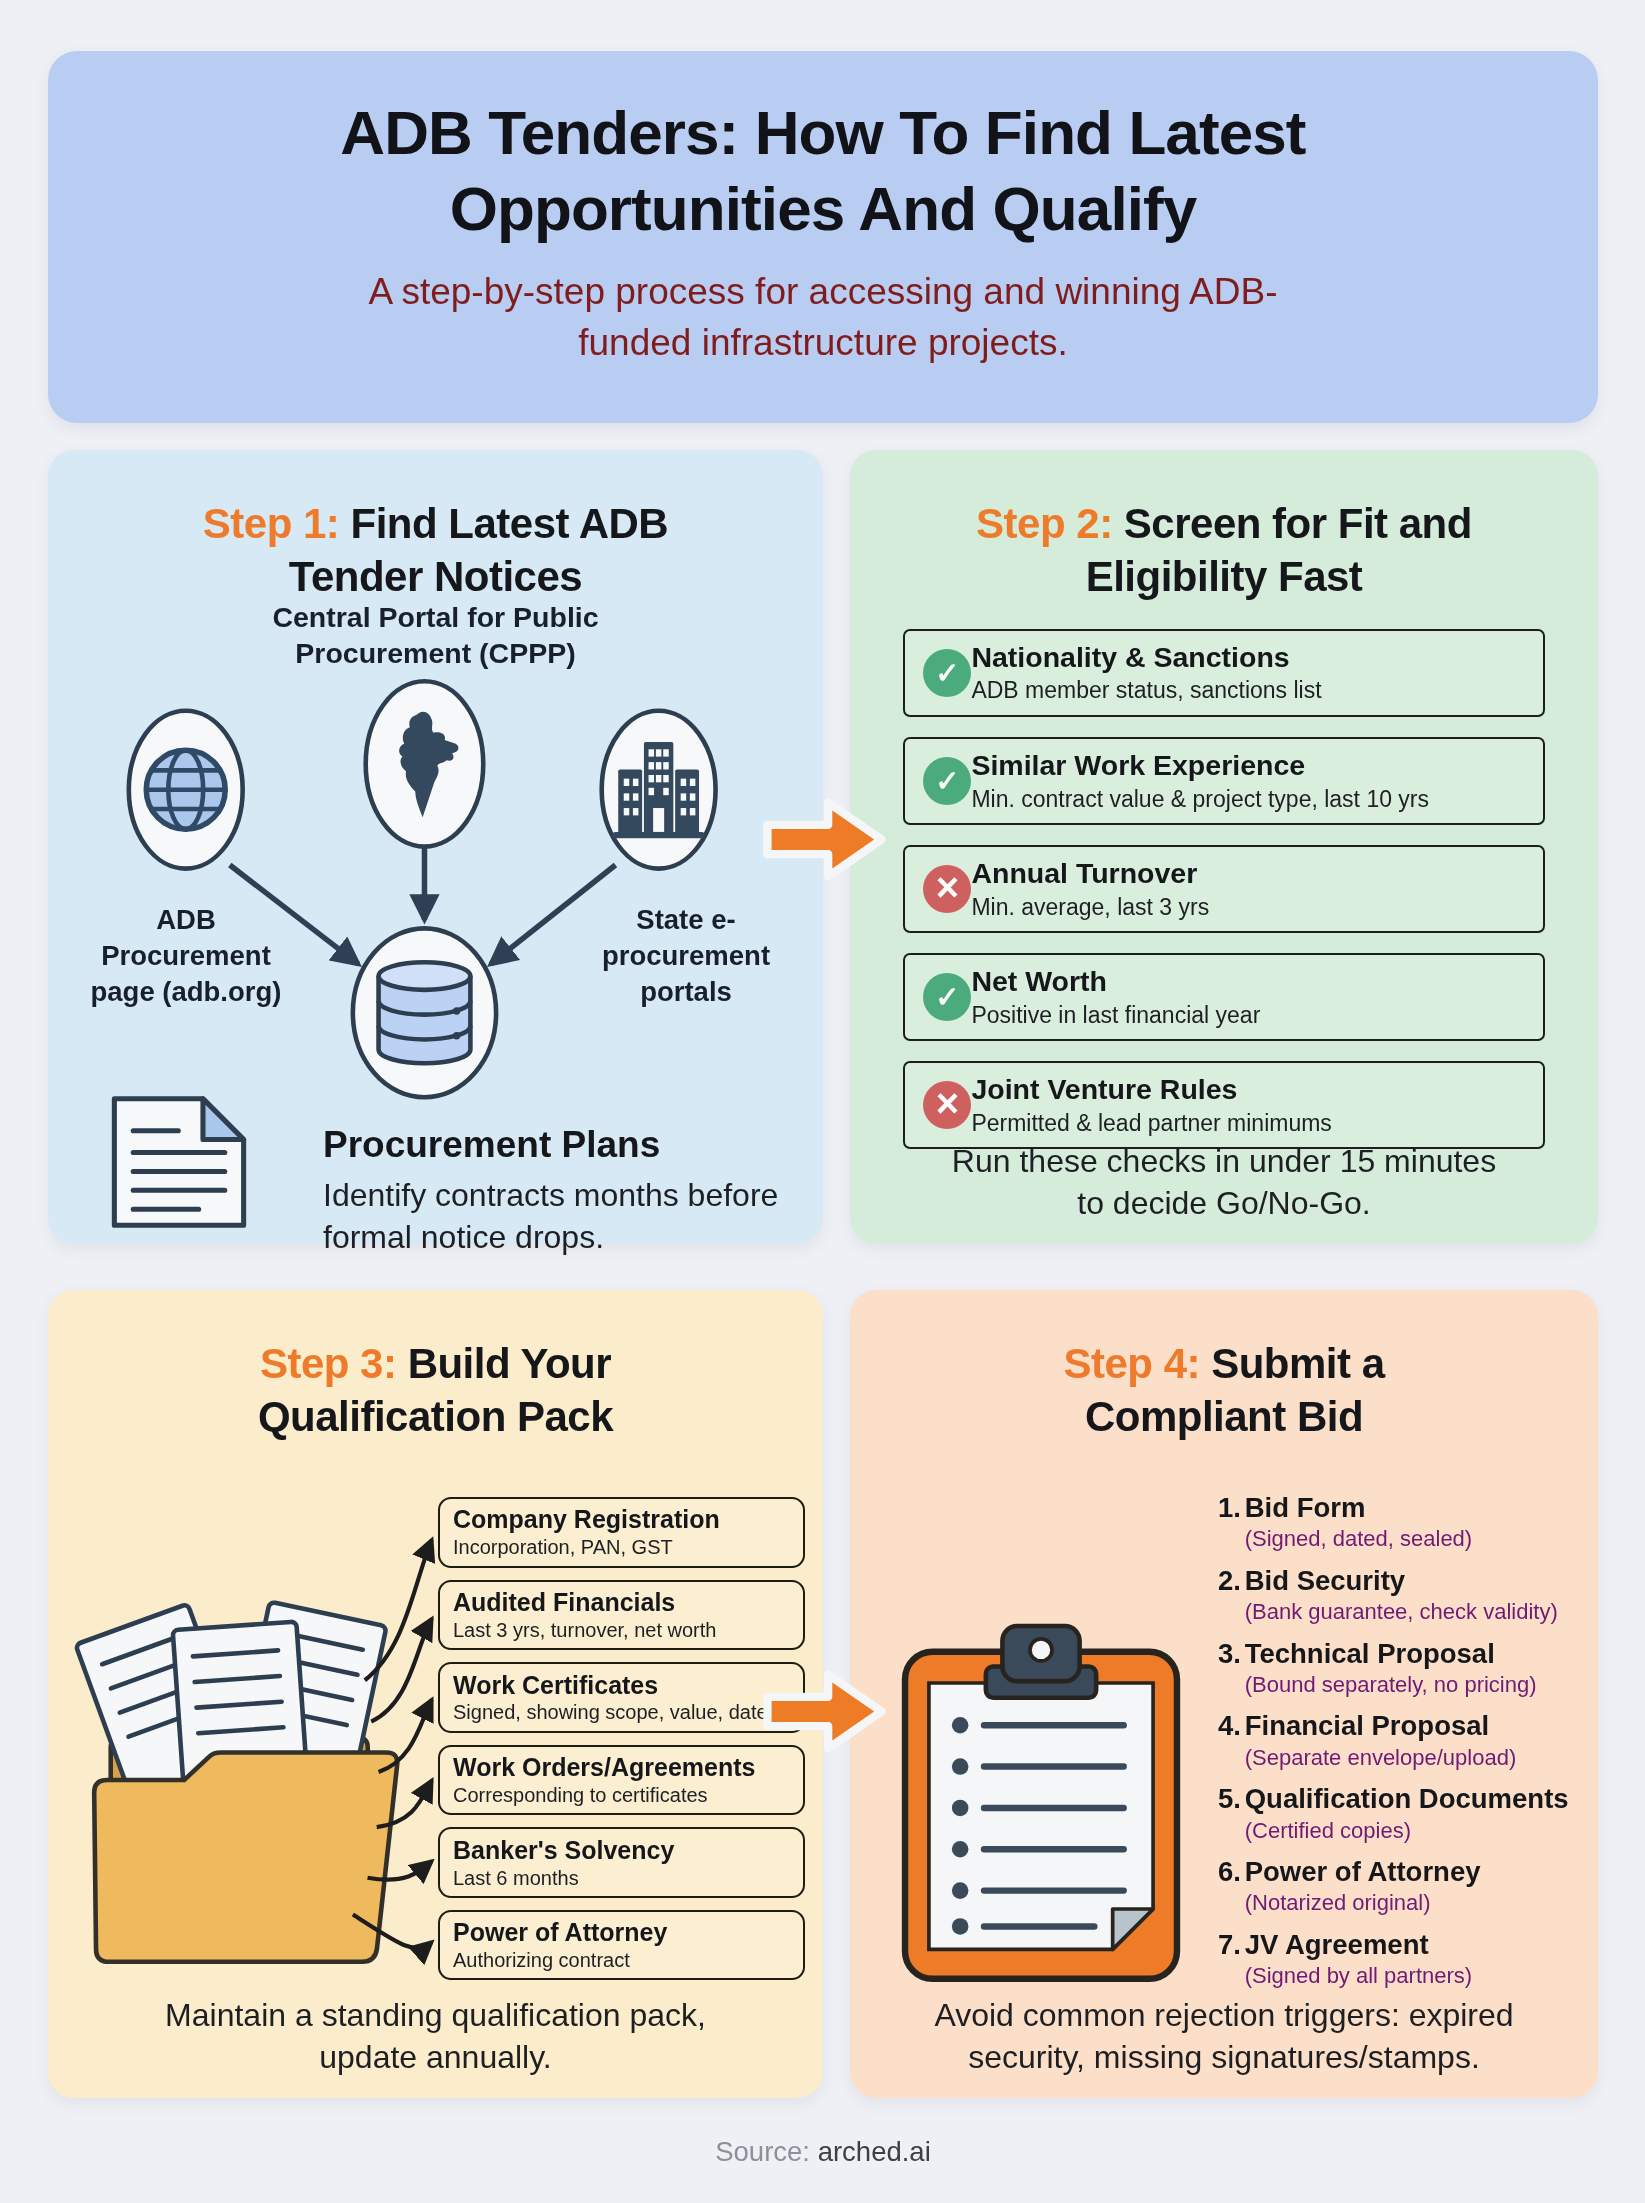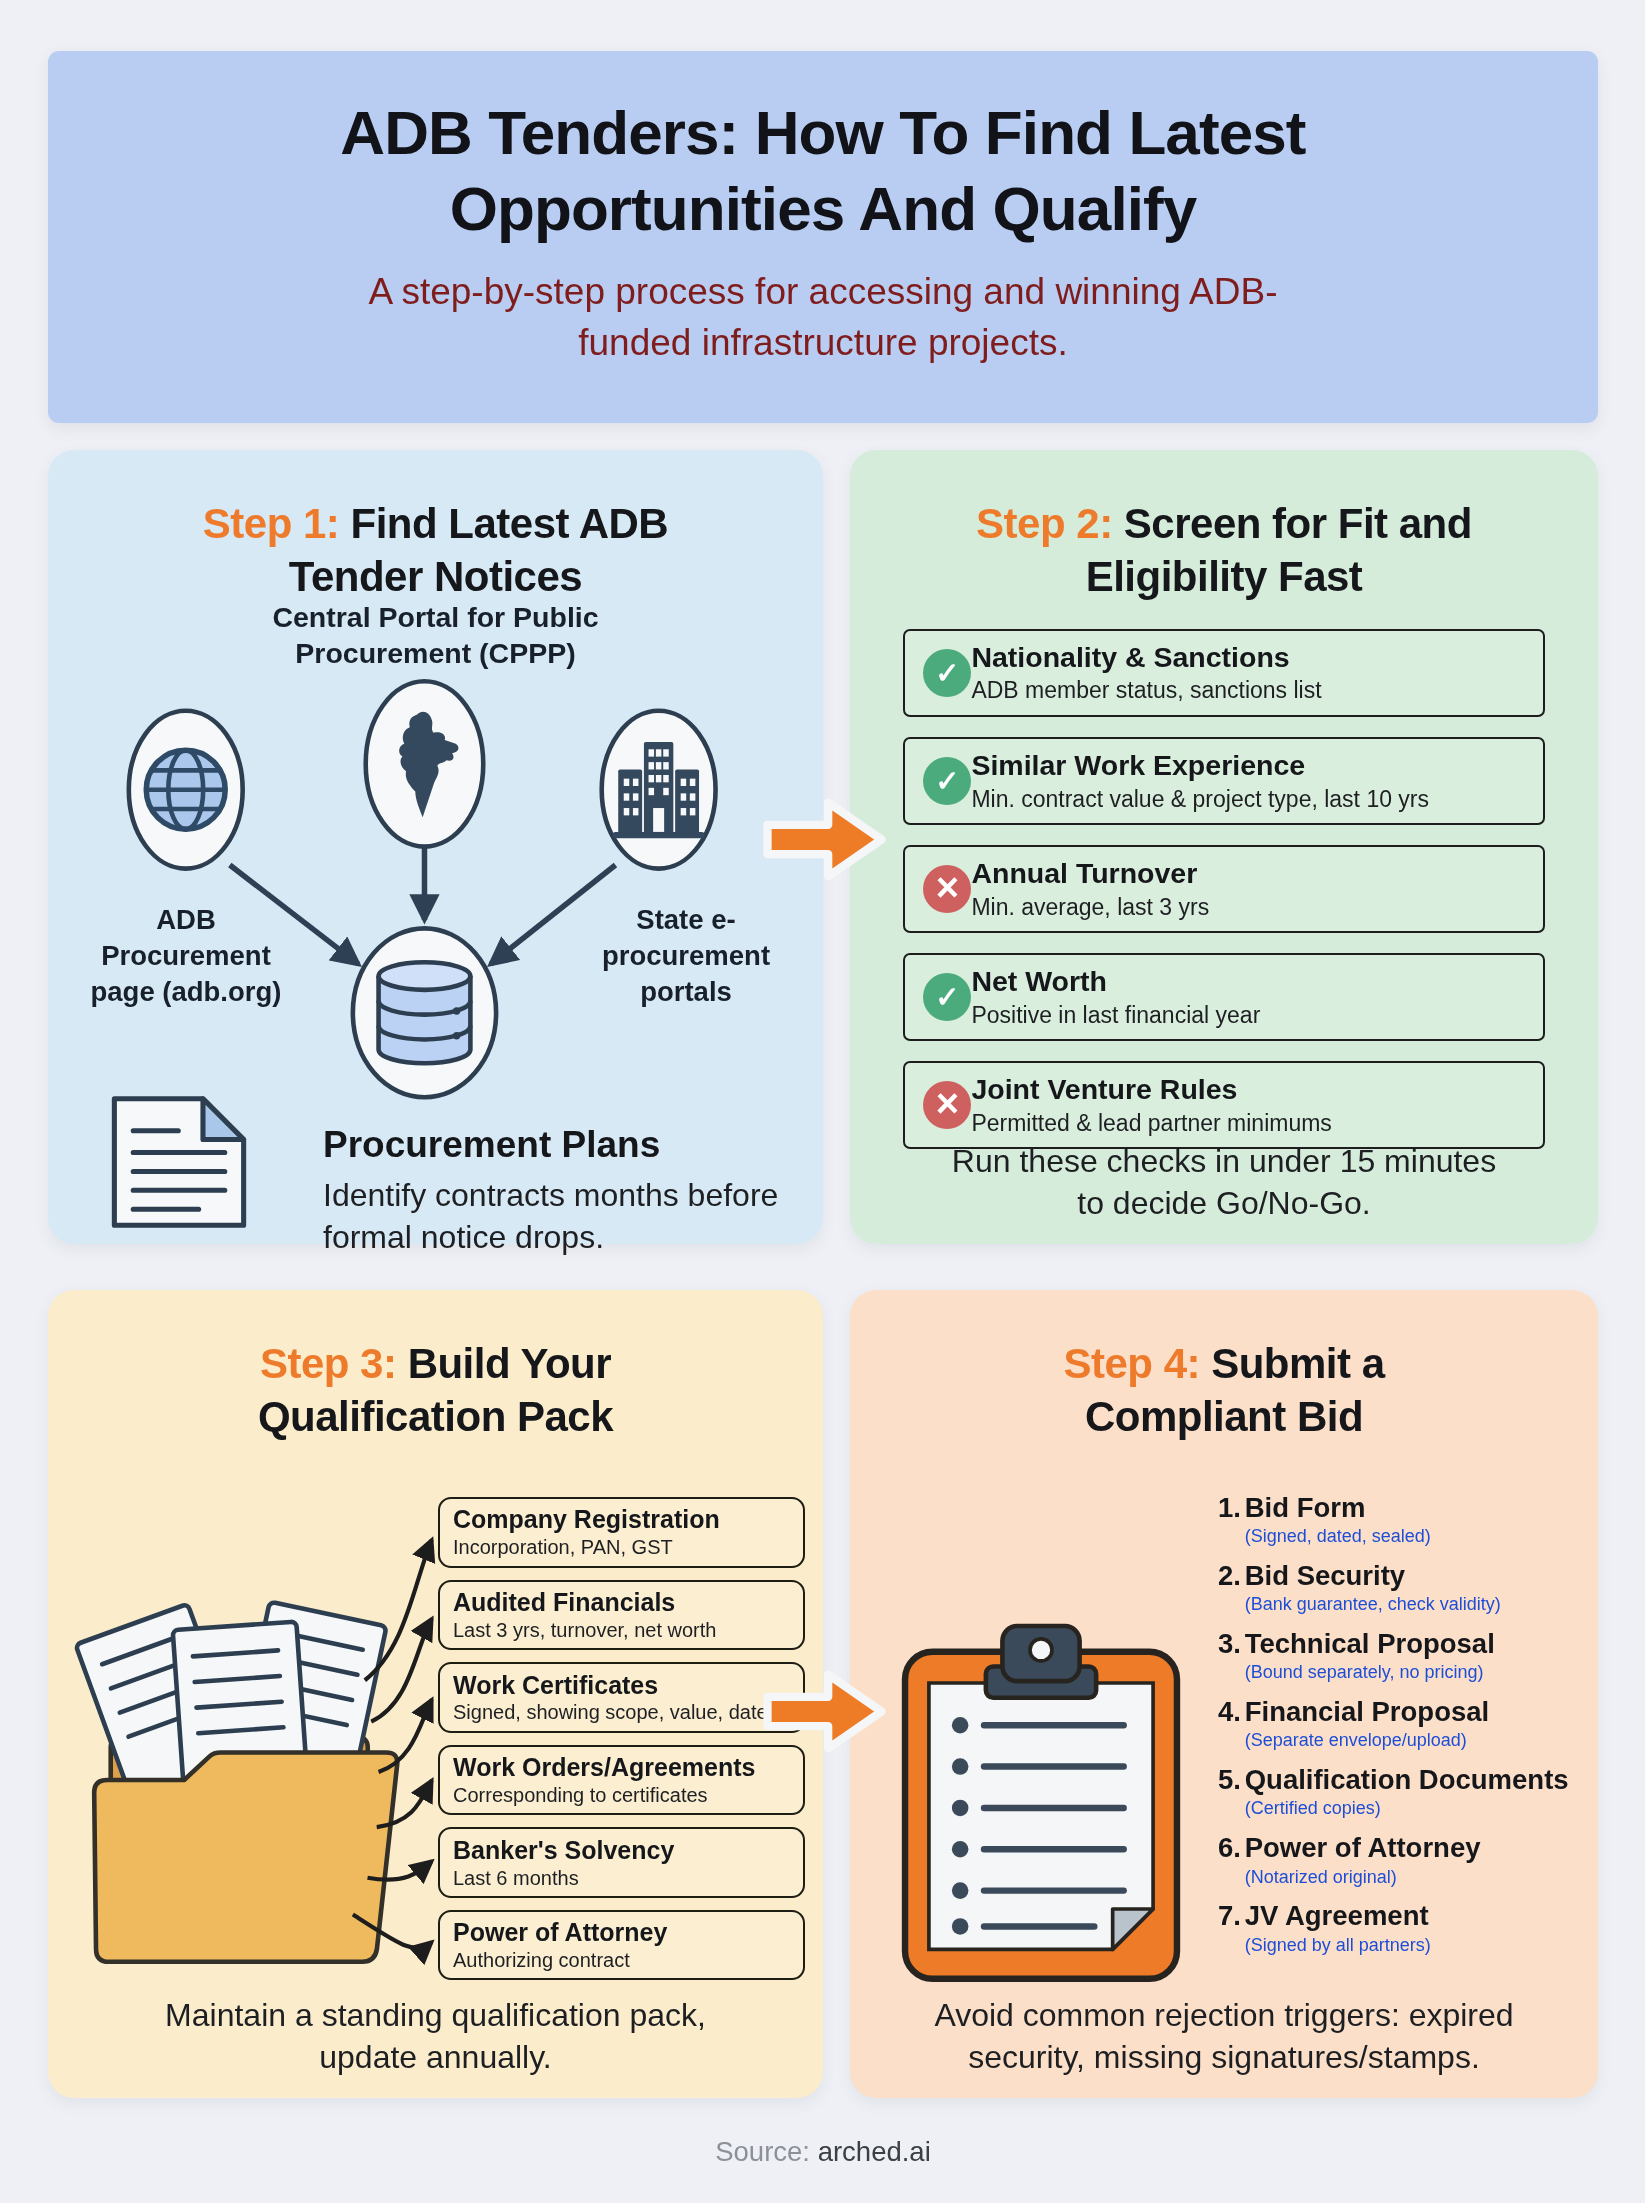--- a/index.html
+++ b/index.html
@@ -4,21 +4,21 @@
 <style>
   html,body{margin:0;padding:0;background:#e9edf3;}
   .canvas{
     position:relative;width:1646px;height:2204px;overflow:hidden;
     background:#eef0f5;font-family:"Liberation Sans",sans-serif;color:#141414;
   }
   .panel{position:absolute;border-radius:26px;box-shadow:0 5.5px 14.7px rgba(60,70,90,.07);}
   
   .header{
     position:absolute;left:48px;top:51px;width:1550px;height:372px;
-    background:#b9cdf2;border-radius:11px;box-shadow:0 5.5px 14.7px rgba(60,70,90,.08);
+    background:#b9cdf2;border-radius:29px;box-shadow:0 5.5px 14.7px rgba(60,70,90,.08);
   }
   .header-title{
     margin:44px auto 0;width:1084px;text-align:center;
     font-size:62px;font-weight:700;line-height:1.22;letter-spacing:-0.9px;color:#111318;
   }
   .header-sub{
     margin:20px auto 0;width:918px;text-align:center;
     font-size:37px;font-weight:400;line-height:1.38;color:#7f1d1d;
   }
   
@@ -74,21 +74,21 @@
   .doc-list{position:absolute;left:390px;right:18px;top:207px;display:flex;flex-direction:column;gap:12px;}
   .doc-item{border:2.8px solid #1d1d14;border-radius:13px;padding:6.4px 13px;background:rgba(255,255,255,.12);}
   .doc-title{font-size:25px;font-weight:700;line-height:1.12;color:#15171b;}
   .doc-desc{font-size:20px;line-height:1.15;color:#1d1f22;white-space:nowrap;margin-top:2.8px;}
   
   .clip-svg{position:absolute;left:44px;top:323px;width:294px;height:377px;}
   .bid-list{position:absolute;left:349px;right:13px;top:202px;display:flex;flex-direction:column;gap:12px;}
   .bid-item{display:grid;grid-template-columns:42px 1fr;column-gap:3.7px;}
   .bid-num{font-size:27.5px;font-weight:700;text-align:right;color:#15171b;line-height:1.15;}
   .bid-title{font-size:27.5px;font-weight:700;color:#15171b;line-height:1.15;}
-  .bid-desc{grid-column:2;font-size:18px;color:#1d4ed8;line-height:1.2;white-space:nowrap;margin-top:2.8px;}
+  .bid-desc{grid-column:2;font-size:22px;color:#701a75;line-height:1.2;white-space:nowrap;margin-top:2.8px;}
   
   .flow-arrow{position:absolute;width:129px;height:103px;}
   #arrow1{left:760px;top:788px;}
   #arrow2{left:760px;top:1660px;}
   
   .source{position:absolute;left:0;right:0;top:2136px;text-align:center;font-size:27.5px;color:#8b9099;}
   .source b{color:#3b4046;font-weight:400;}
 </style>
 </head>
 <body>

